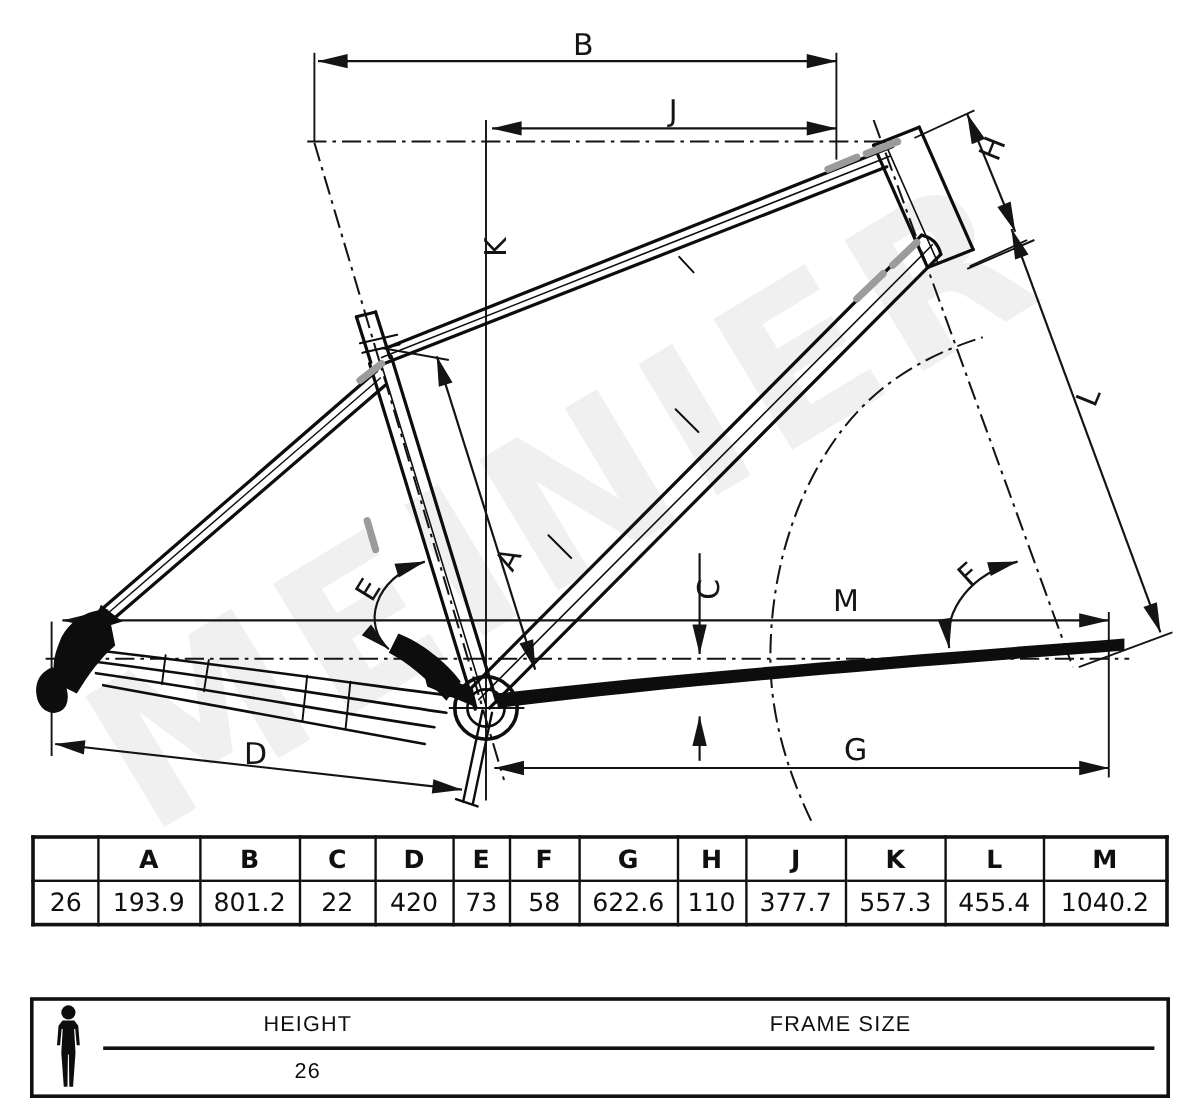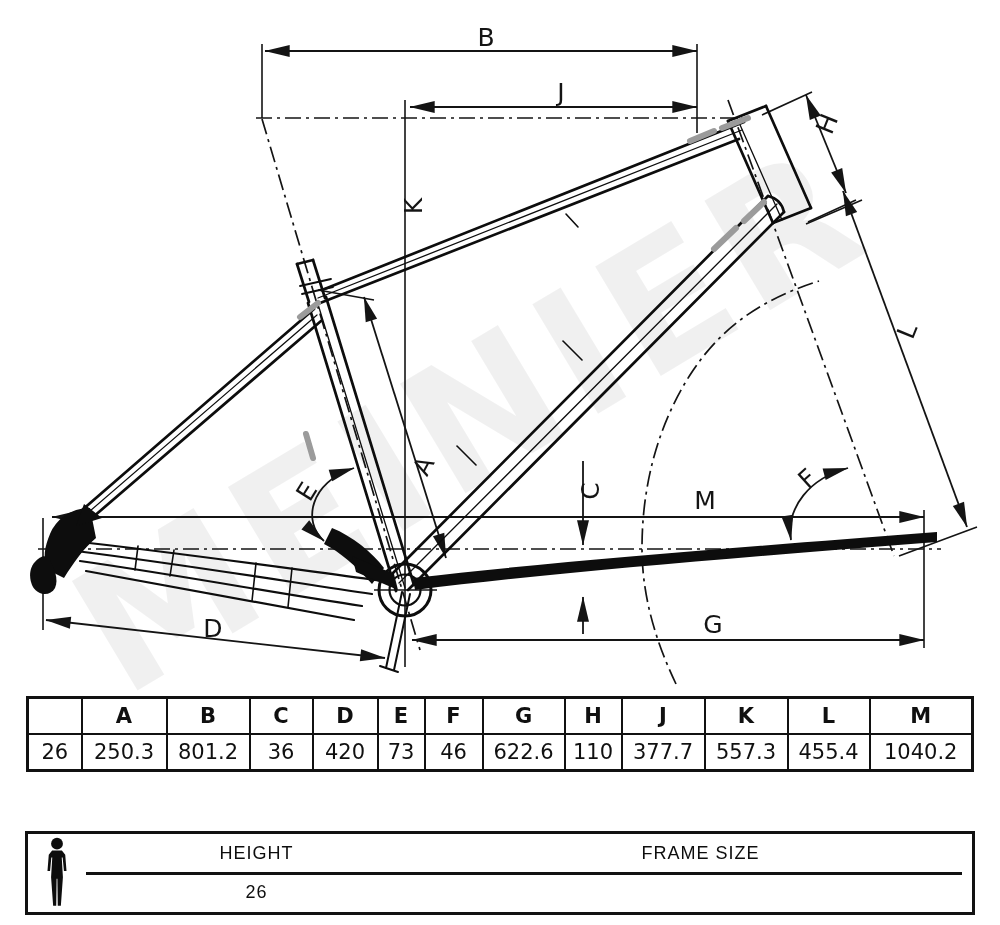--- a/index.html
+++ b/index.html
@@ -192,26 +192,26 @@
       <td>F</td>
       <td>G</td>
       <td>H</td>
       <td>J</td>
       <td>K</td>
       <td>L</td>
       <td>M</td>
     </tr>
     <tr>
       <td>26</td>
-      <td>250.3</td>
+      <td>193.9</td>
       <td>801.2</td>
-      <td>36</td>
+      <td>22</td>
       <td>420</td>
       <td>73</td>
-      <td>46</td>
+      <td>58</td>
       <td>622.6</td>
       <td>110</td>
       <td>377.7</td>
       <td>557.3</td>
       <td>455.4</td>
       <td>1040.2</td>
     </tr>
   </tbody>
     </table>
 

